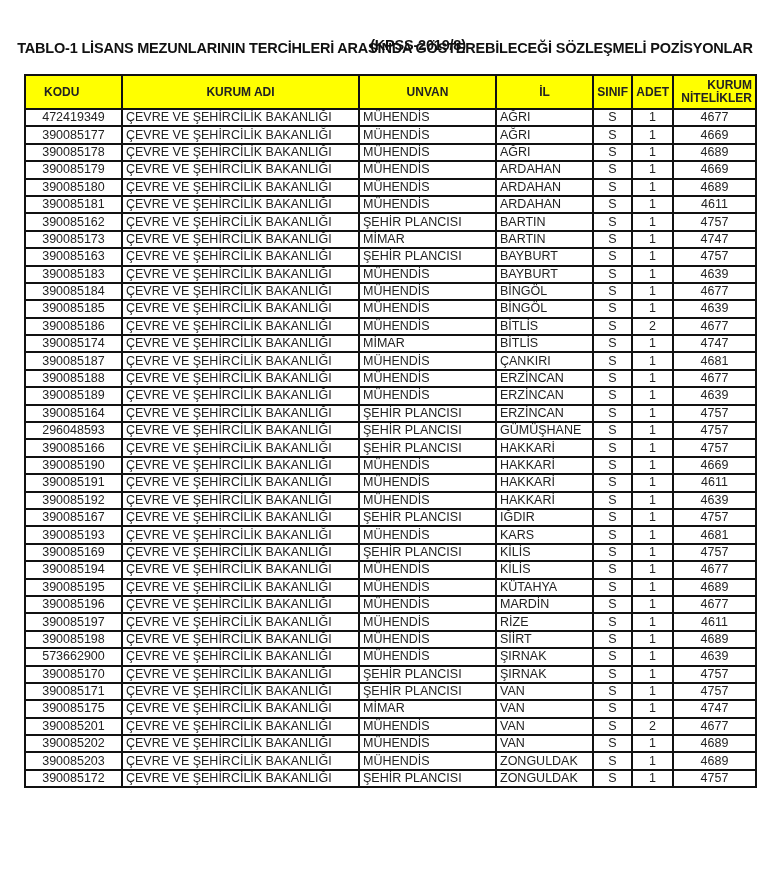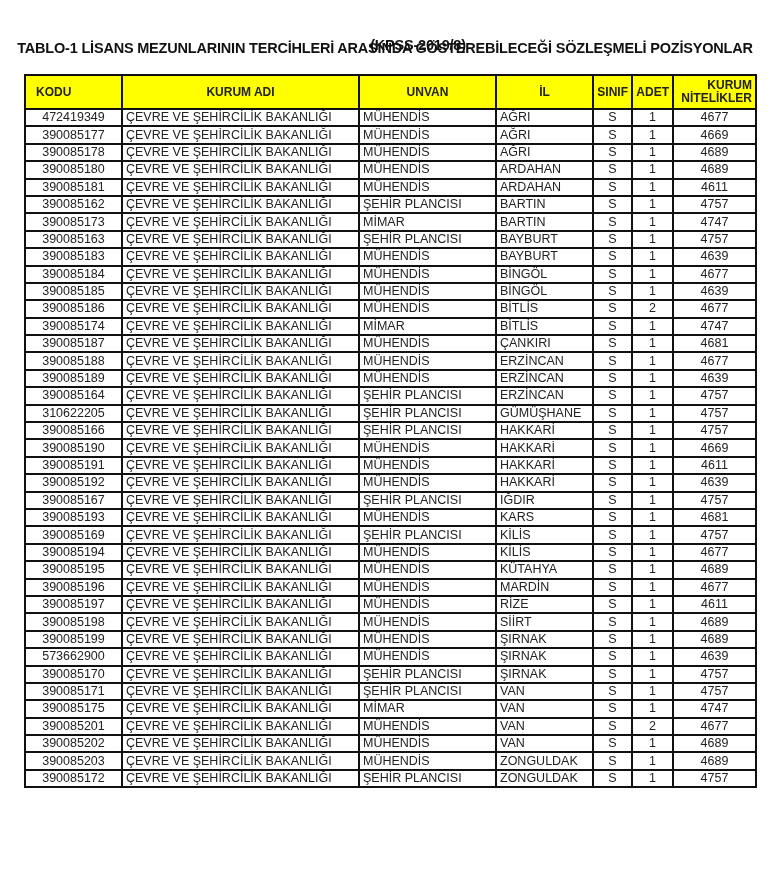--- a/index.html
+++ b/index.html
@@ -8,21 +8,21 @@
   .title { position: absolute; left: 0; width: 770px; text-align: center;
            font-weight: bold; font-size: 14.5px; letter-spacing: -0.2px; color: #111; }
   .title.l1 { top: 16px; margin-top: 24px; }
   .title.l2 { top: 37px; margin-left: 33px; }
   table.grid { position: absolute; left: 24px; top: 74px; border-collapse: collapse;
                table-layout: fixed; width: 731px; }
   table.grid th, table.grid td { border: 2px solid #111; padding: 0 3px; white-space: nowrap;
                overflow: hidden; box-sizing: border-box; }
   table.grid th { background: #ffff00; font-weight: bold; font-size: 12px; height: 34px;
                   color: #222; line-height: 13px; }
-  table.grid th.left { text-align: left; padding-left: 10px; }
+  table.grid th.left { text-align: left; padding-left: 18px; }
   table.grid td { font-size: 12.5px; height: 17.4px; line-height: 13px; color: #222; }
   td.c { text-align: center; }
   td.l { text-align: left; }
   th.small { font-size: 11.5px; text-align: right; }
 </style>
 </head>
 <body>
 
 <div class="title l1">TABLO-1 LİSANS MEZUNLARININ TERCİHLERİ ARASINDA GÖSTEREBİLECEĞİ SÖZLEŞMELİ POZİSYONLAR</div>
 <div class="title l2">(KPSS-2019/8)</div>
@@ -73,20 +73,29 @@
       <tr>
         <td class="c">390085178</td>
         <td class="l">ÇEVRE VE ŞEHİRCİLİK BAKANLIĞI</td>
         <td class="l">MÜHENDİS</td>
         <td class="l">AĞRI</td>
         <td class="c">S</td>
         <td class="c">1</td>
         <td class="c">4689</td>
       </tr>
       <tr>
+        <td class="c">390085179</td>
+        <td class="l">ÇEVRE VE ŞEHİRCİLİK BAKANLIĞI</td>
+        <td class="l">MÜHENDİS</td>
+        <td class="l">ARDAHAN</td>
+        <td class="c">S</td>
+        <td class="c">1</td>
+        <td class="c">4669</td>
+      </tr>
+      <tr>
         <td class="c">390085180</td>
         <td class="l">ÇEVRE VE ŞEHİRCİLİK BAKANLIĞI</td>
         <td class="l">MÜHENDİS</td>
         <td class="l">ARDAHAN</td>
         <td class="c">S</td>
         <td class="c">1</td>
         <td class="c">4689</td>
       </tr>
       <tr>
         <td class="c">390085181</td>
@@ -199,21 +208,21 @@
       <tr>
         <td class="c">390085164</td>
         <td class="l">ÇEVRE VE ŞEHİRCİLİK BAKANLIĞI</td>
         <td class="l">ŞEHİR PLANCISI</td>
         <td class="l">ERZİNCAN</td>
         <td class="c">S</td>
         <td class="c">1</td>
         <td class="c">4757</td>
       </tr>
       <tr>
-        <td class="c">310622205</td>
+        <td class="c">296048593</td>
         <td class="l">ÇEVRE VE ŞEHİRCİLİK BAKANLIĞI</td>
         <td class="l">ŞEHİR PLANCISI</td>
         <td class="l">GÜMÜŞHANE</td>
         <td class="c">S</td>
         <td class="c">1</td>
         <td class="c">4757</td>
       </tr>
       <tr>
         <td class="c">390085166</td>
         <td class="l">ÇEVRE VE ŞEHİRCİLİK BAKANLIĞI</td>
@@ -311,29 +320,20 @@
         <td class="l">RİZE</td>
         <td class="c">S</td>
         <td class="c">1</td>
         <td class="c">4611</td>
       </tr>
       <tr>
         <td class="c">390085198</td>
         <td class="l">ÇEVRE VE ŞEHİRCİLİK BAKANLIĞI</td>
         <td class="l">MÜHENDİS</td>
         <td class="l">SİİRT</td>
-        <td class="c">S</td>
-        <td class="c">1</td>
-        <td class="c">4689</td>
-      </tr>
-      <tr>
-        <td class="c">390085199</td>
-        <td class="l">ÇEVRE VE ŞEHİRCİLİK BAKANLIĞI</td>
-        <td class="l">MÜHENDİS</td>
-        <td class="l">ŞIRNAK</td>
         <td class="c">S</td>
         <td class="c">1</td>
         <td class="c">4689</td>
       </tr>
       <tr>
         <td class="c">573662900</td>
         <td class="l">ÇEVRE VE ŞEHİRCİLİK BAKANLIĞI</td>
         <td class="l">MÜHENDİS</td>
         <td class="l">ŞIRNAK</td>
         <td class="c">S</td>

